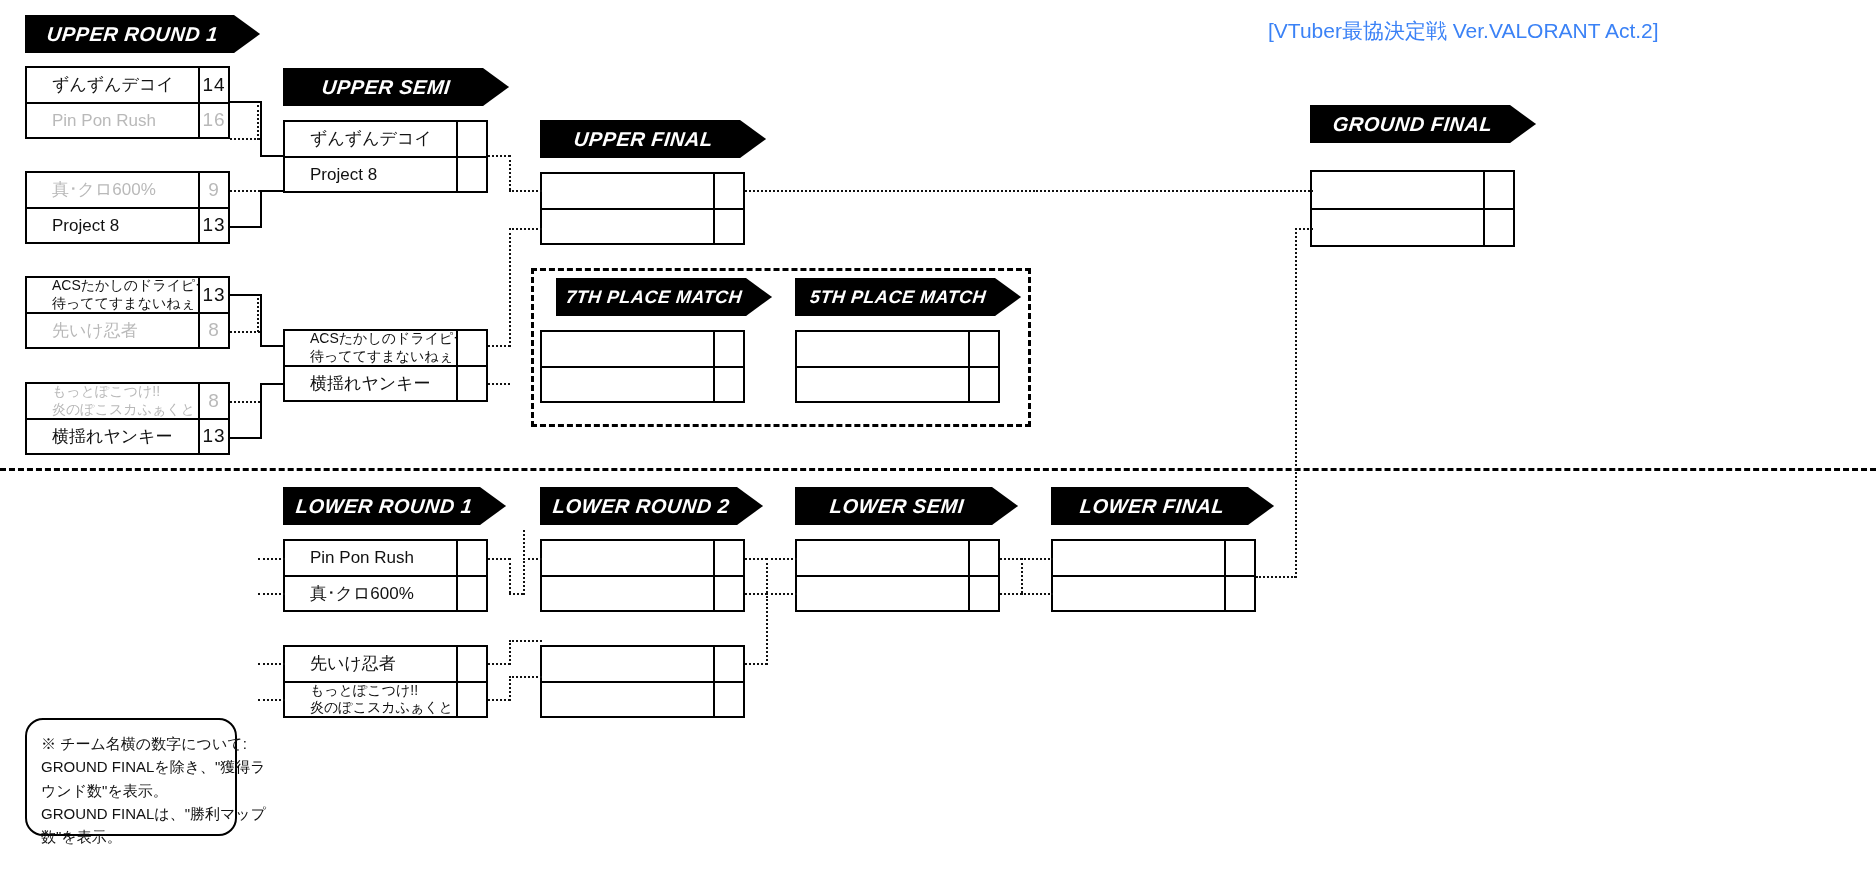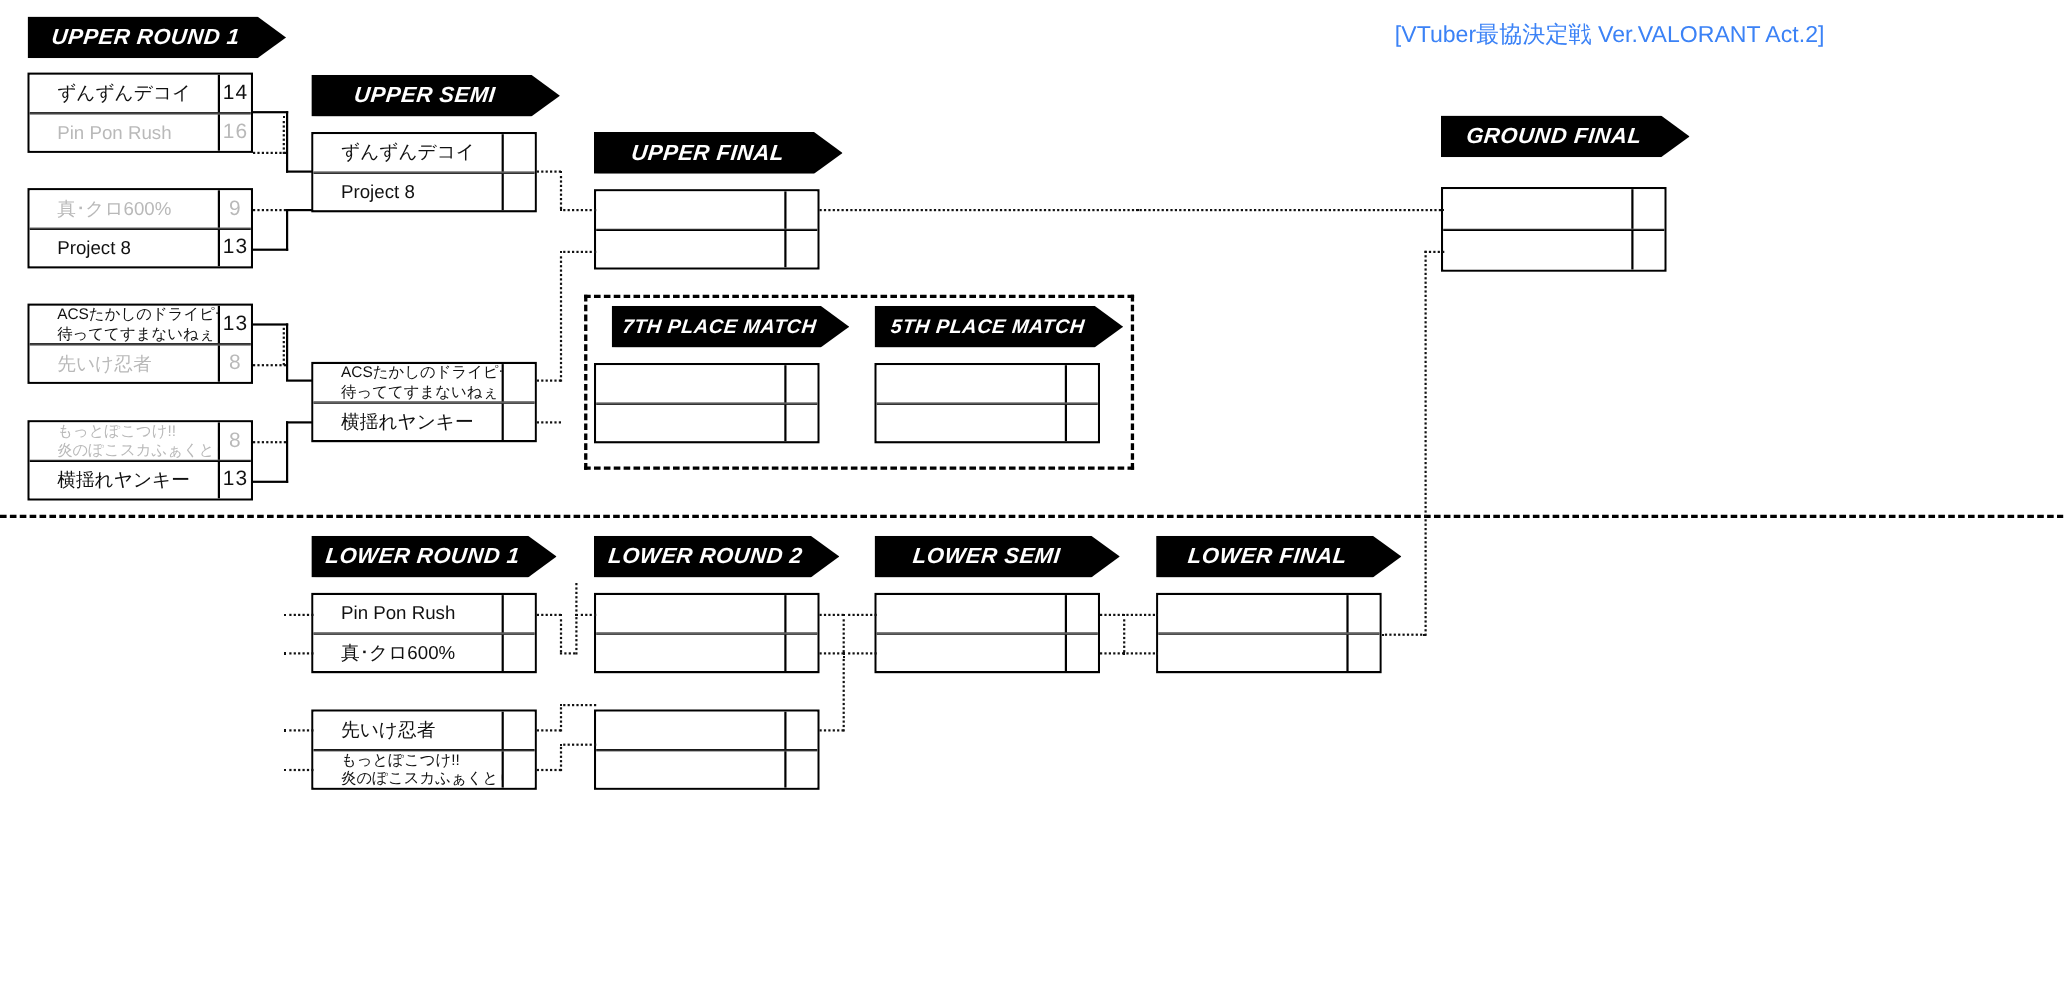--- a/index.html
+++ b/index.html
@@ -497,14 +497,21 @@
   <div class="ln-dot-h" style="left:1000px; top:558px; width:22px;"></div>
   <div class="ln-dot-v" style="left:1021px; top:558px; height:35px;"></div>
   <div class="ln-dot-h" style="left:1021px; top:593px; width:32px;"></div>
   <div class="ln-dot-h" style="left:1021px; top:558px; width:32px;"></div>
   <div class="ln-dot-h" style="left:1000px; top:593px; width:22px;"></div>
 
   <div class="ln-dot-h" style="left:1256px; top:576px; width:40px;"></div>
   <div class="ln-dot-v" style="left:1295px; top:228px; height:350px;"></div>
   <div class="ln-dot-h" style="left:1295px; top:228px; width:18px;"></div>
 
+  <div id="legend" style="left:25px; top:718px; width:212px; height:118px;">
+    <div class="lline">※ チーム名横の数字について:</div>
+    <div class="lline">GROUND FINALを除き、"獲得ラ</div>
+    <div class="lline">ウンド数"を表示。</div>
+    <div class="lline">GROUND FINALは、"勝利マップ</div>
+    <div class="lline">数"を表示。</div>
+  </div>
 
 </div>
 
 </body></html>

